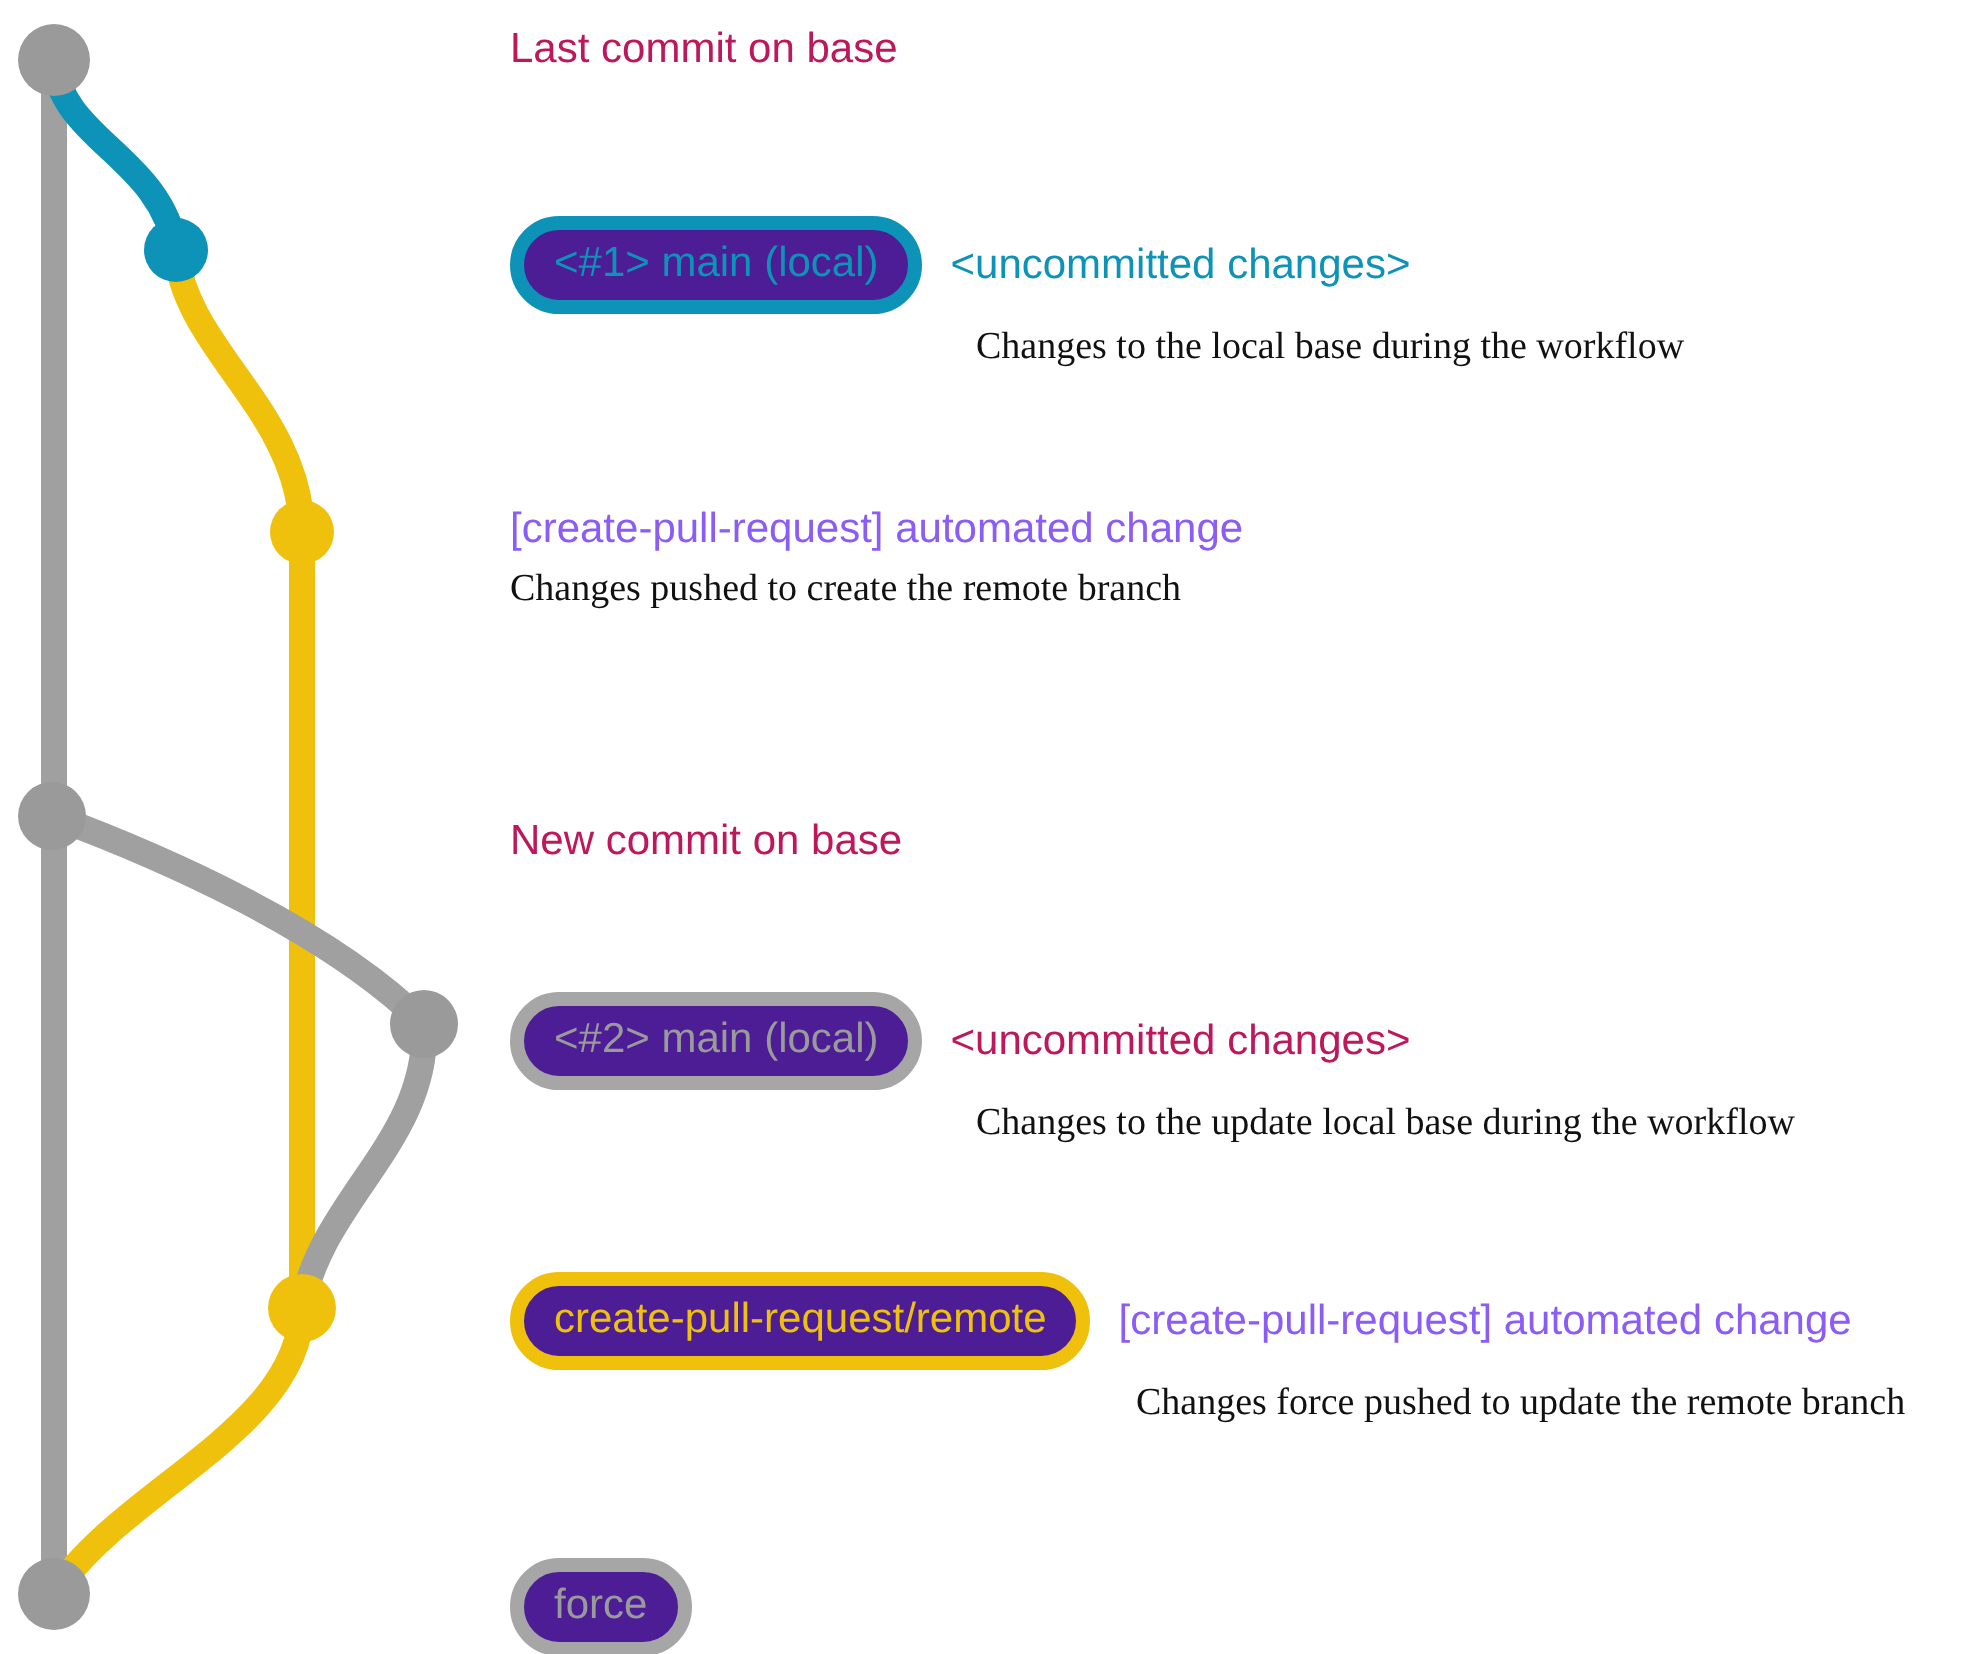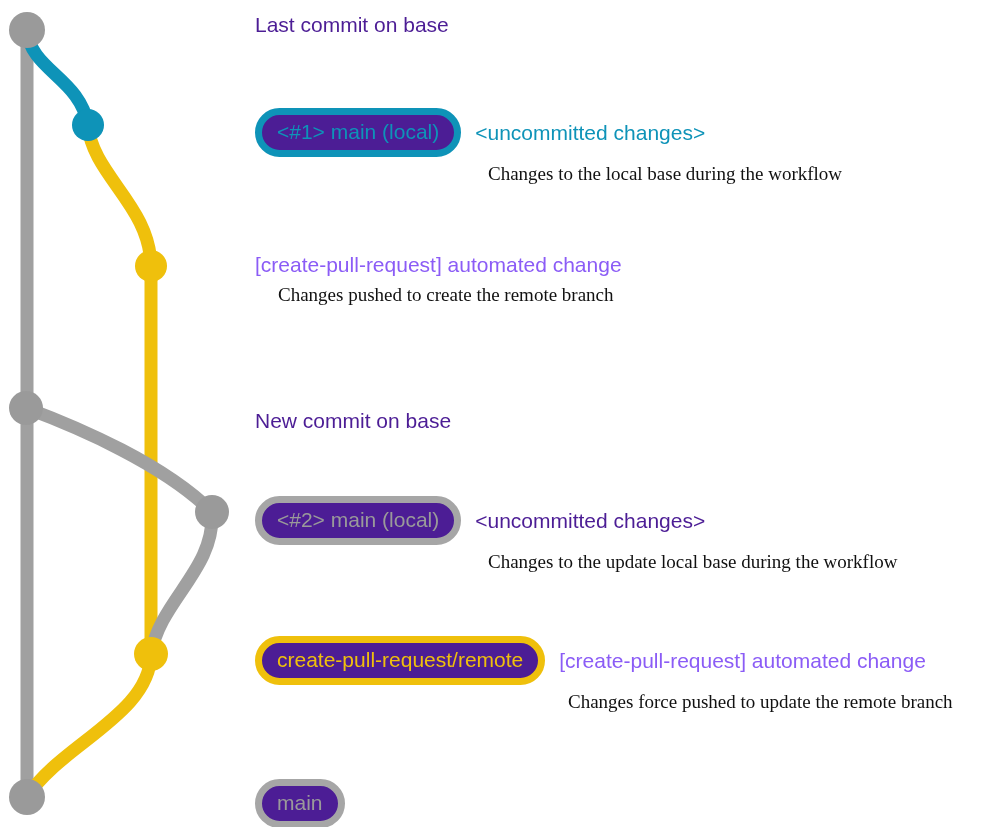--- a/index.html
+++ b/index.html
@@ -71,21 +71,21 @@
   }
 
   
   .subject {
     font-size: 21px;
     line-height: 26px;
     white-space: nowrap;
   }
   .subject.teal   { color: #0e93b8; }
   .subject.yellow { color: #8b5cf6; }
-  .subject.gray   { color: #4c1d95; }
+  .subject.gray   { color: #be185d; }
 
   .subject-gap { width: 14px; display: inline-block; }
 
   
   .note {
     font-family: "Liberation Serif", serif;
     font-size: 19px;
     line-height: 22px;
     color: #111111;
     white-space: nowrap;
@@ -139,21 +139,21 @@
       </div>
       <div class="note" style="margin-left:233px;">Changes to the local base during the workflow</div>
     </div>
   </div>
 
   <div class="row" style="left:255px; top:252px;">
     <div>
       <div class="row-line">
         <span class="subject yellow">[create-pull-request] automated change</span>
       </div>
-      <div class="note" style="margin-left:23px;">Changes pushed to create the remote branch</div>
+      <div class="note" style="margin-left:0;">Changes pushed to create the remote branch</div>
     </div>
   </div>
 
   <div class="row" style="left:255px; top:396px;margin-top:12px;">
     <div>
       <div class="row-line">
         <span class="subject gray">New commit on base</span>
       </div>
     </div>
   </div>
@@ -176,19 +176,19 @@
         <span class="subject-gap"></span>
         <span class="subject yellow">[create-pull-request] automated change</span>
       </div>
       <div class="note" style="margin-left:313px;">Changes force pushed to update the remote branch</div>
     </div>
   </div>
 
   <div class="row" style="left:255px; top:779px;">
     <div>
       <div class="row-line">
-        <span class="ref-pill gray">main</span>
+        <span class="ref-pill gray">force</span>
         <span class="subject-gap"></span>
       </div>
     </div>
   </div>
 
 </div>
 
 </body></html>

